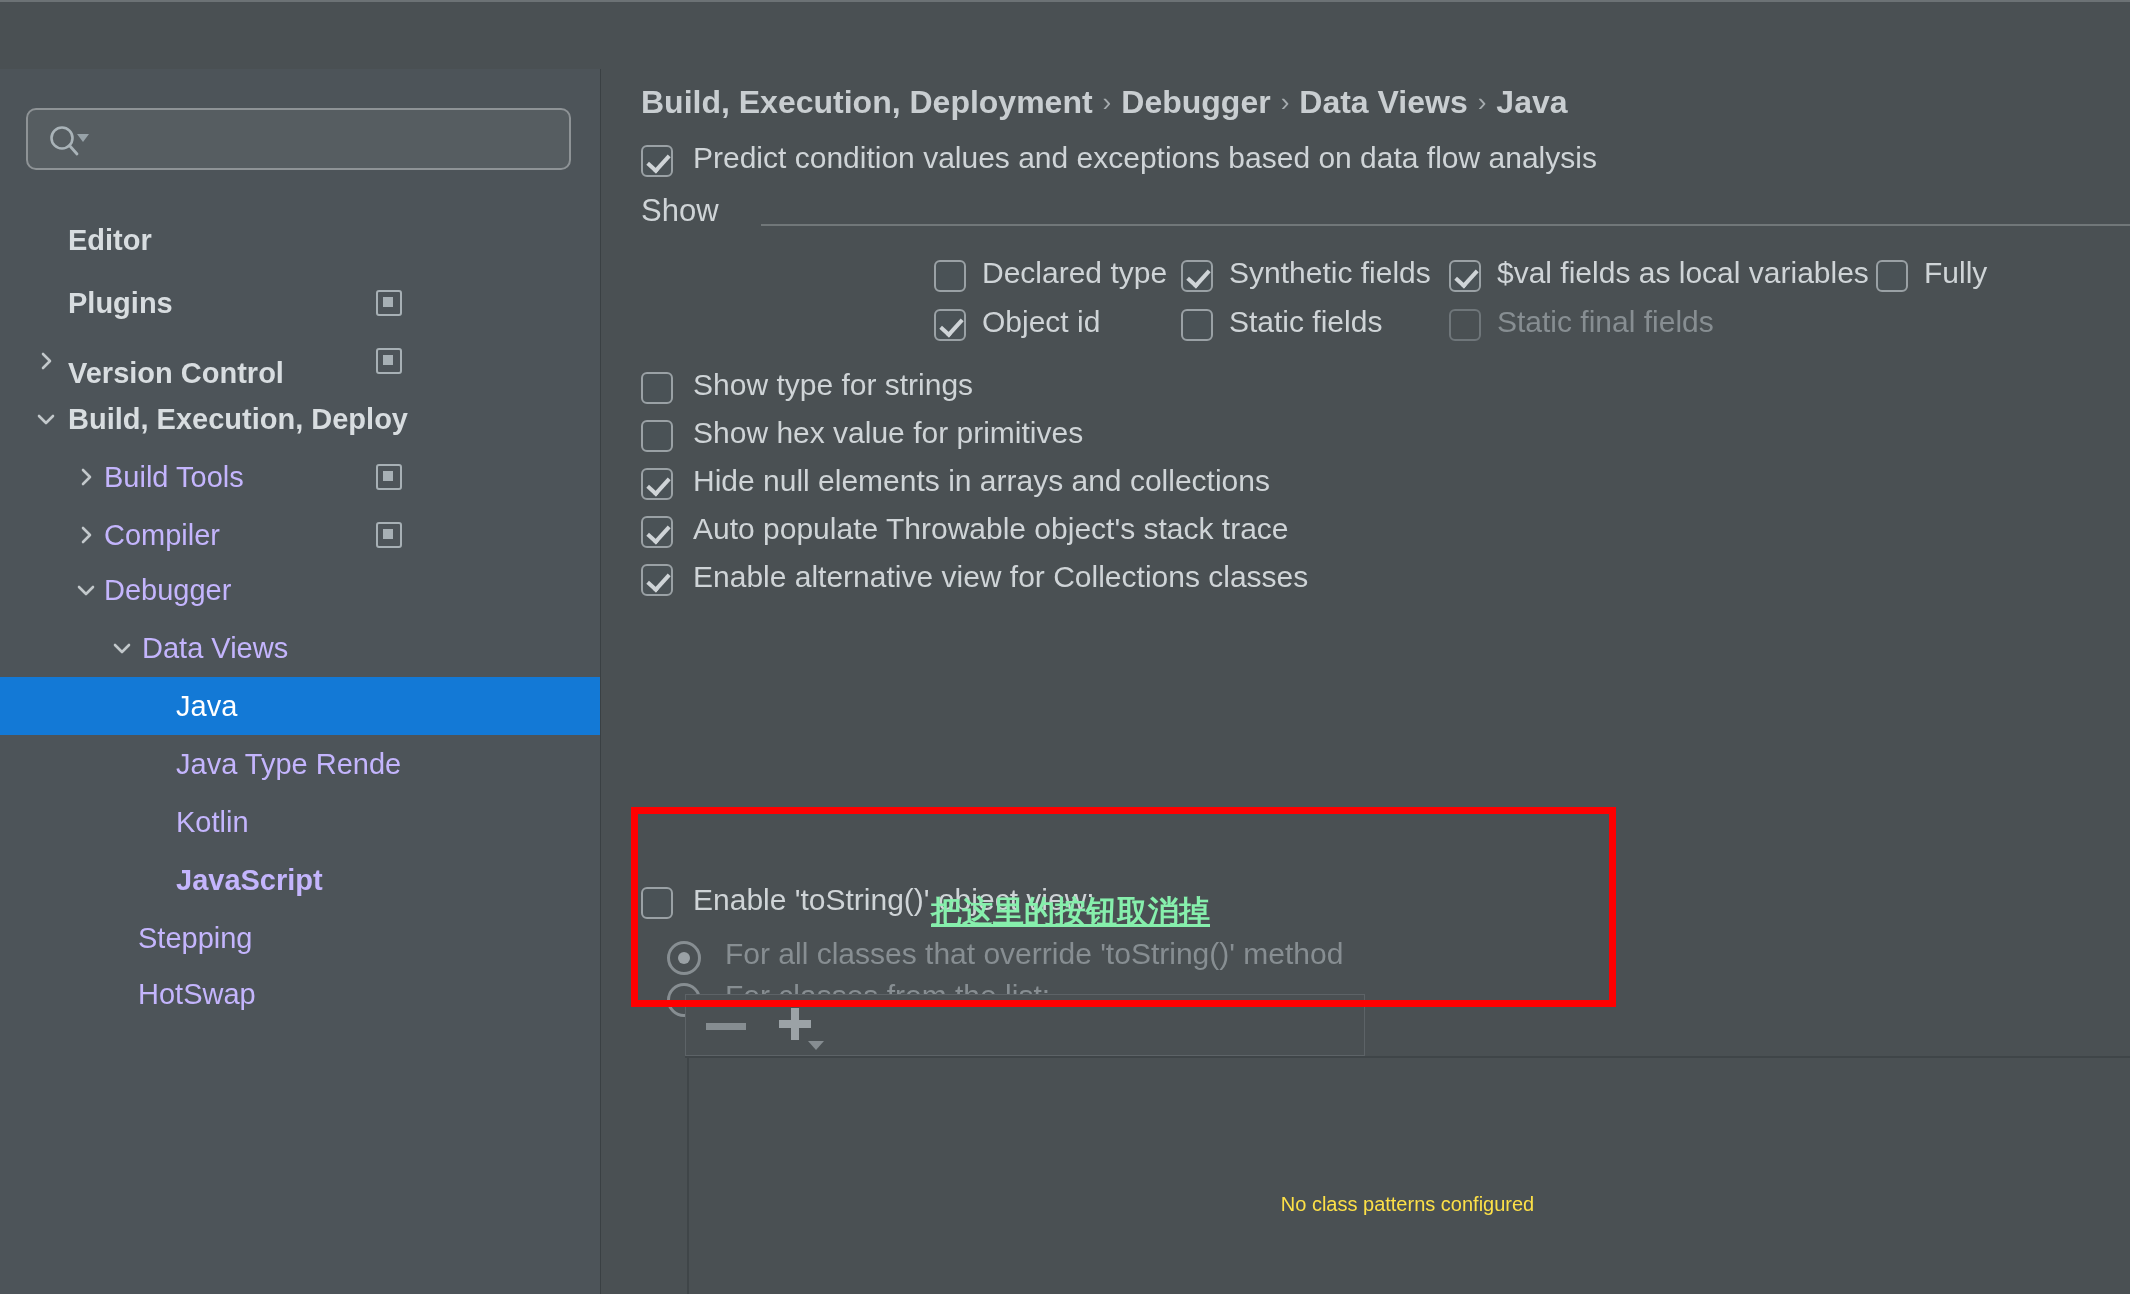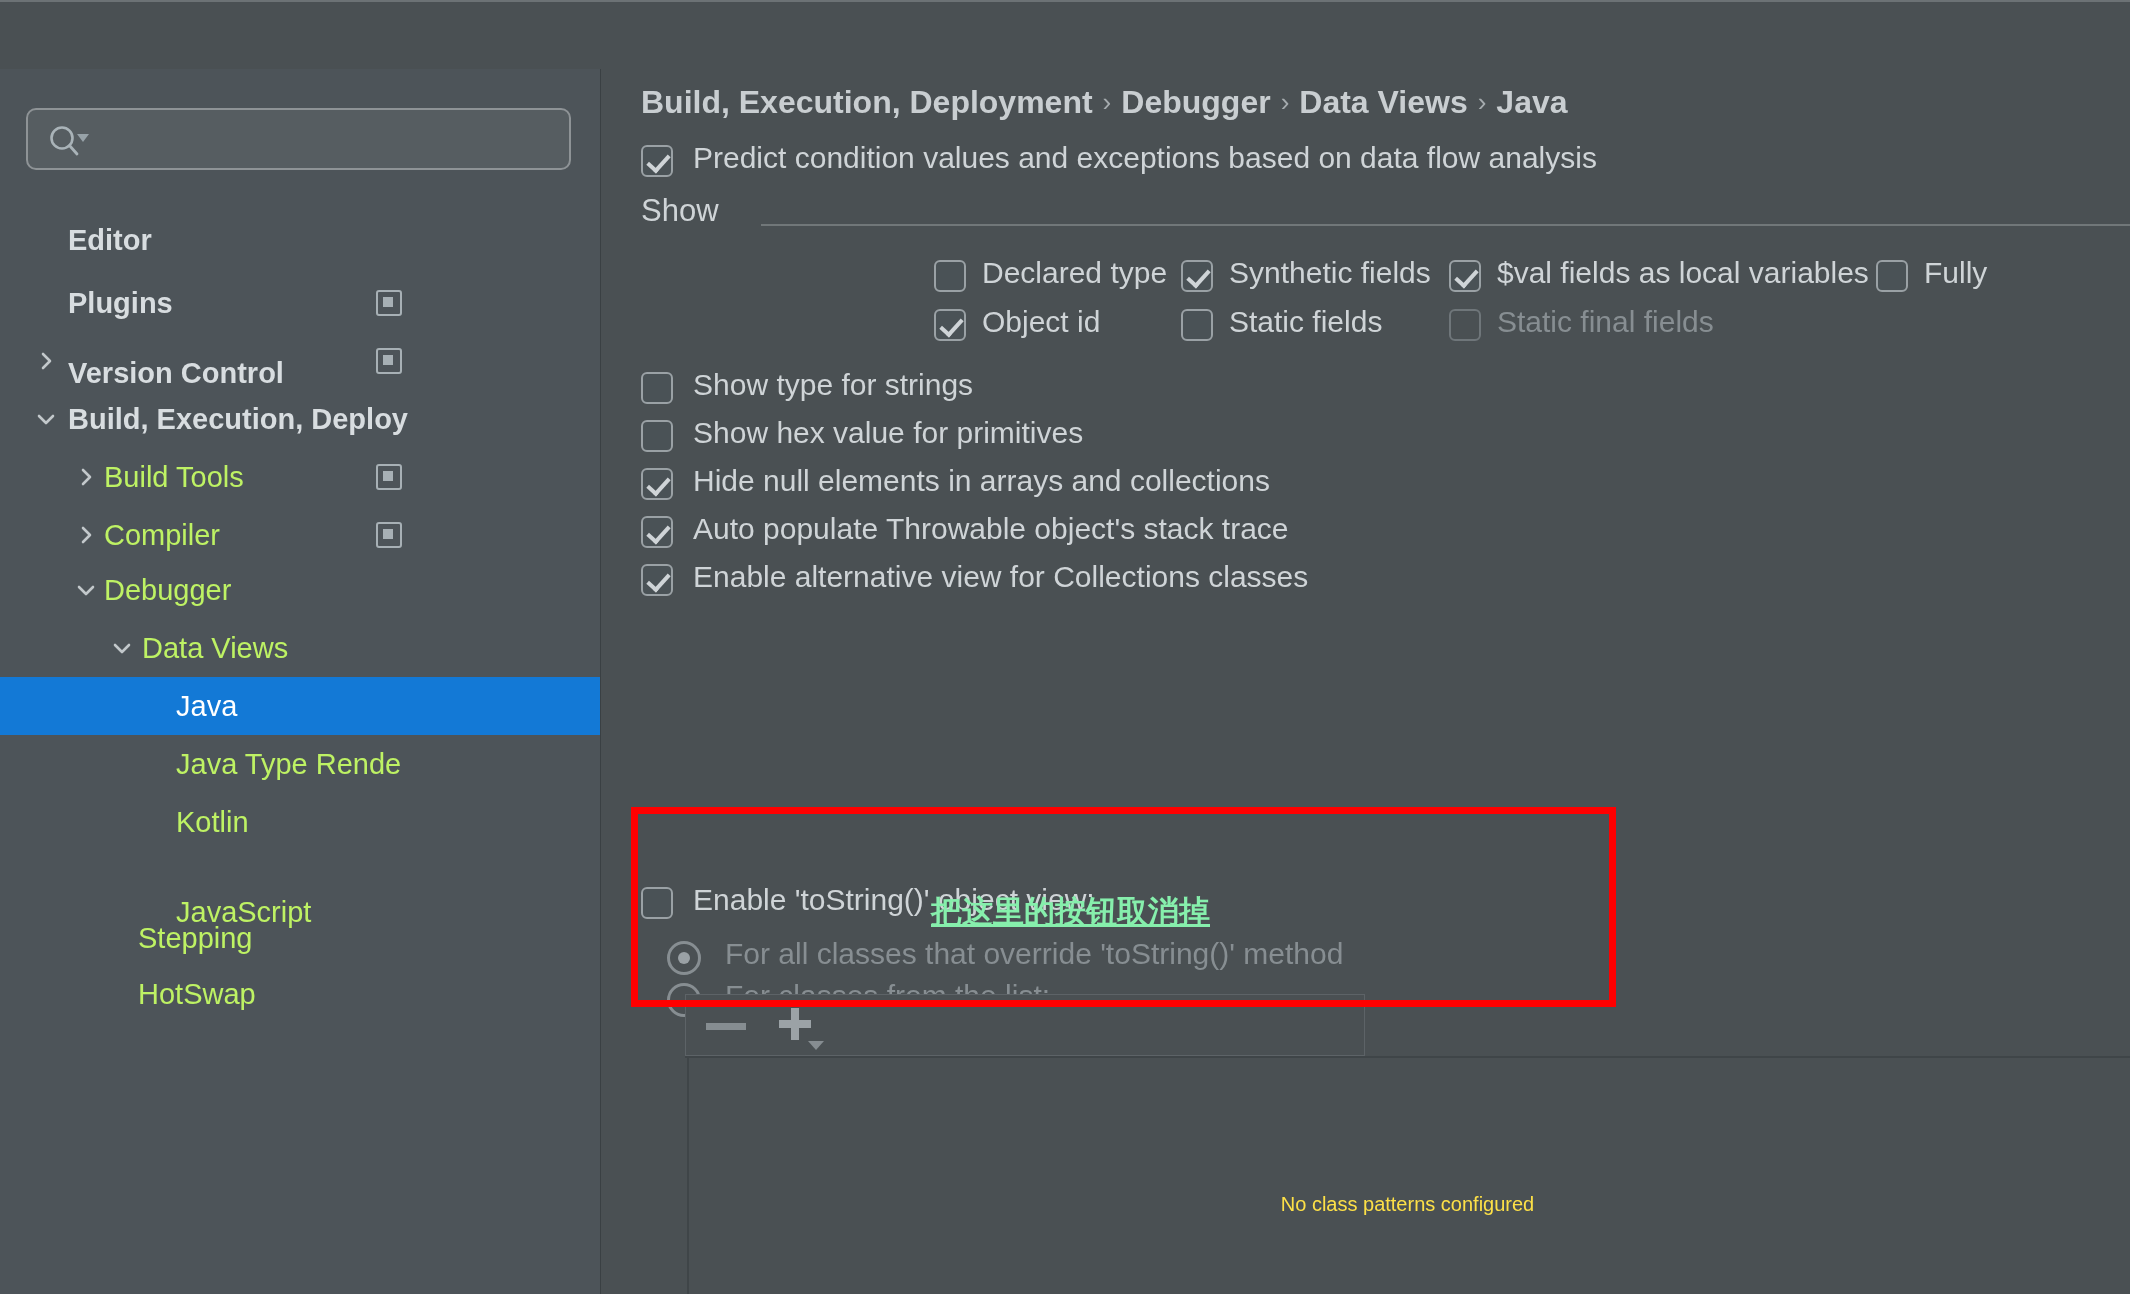--- a/index.html
+++ b/index.html
@@ -105,21 +105,21 @@
     overflow: hidden;
   }
   .nav-item .arrow {
     position: absolute;
     width: 28px; height: 28px;
     display: block;
   }
   .nav-item .nav-label {
     position: absolute;
     font-size: 29px;
-    color: #bef264;
+    color: #c4b5fd;
     white-space: nowrap;
   }
   .nav-item.bold .nav-label {
     font-weight: bold;
     color: #d8dde0;
   }
   .nav-item.selected {
     background: #1379d6;
   }
   .nav-item.selected .nav-label {
@@ -364,21 +364,21 @@
         </div>
         <div class="nav-item selected" style="top: 608px;">
           <span class="nav-label" style="left: 176px;">Java</span>
         </div>
         <div class="nav-item" style="top: 666px;">
           <span class="nav-label" style="left: 176px;">Java Type Rende</span>
         </div>
         <div class="nav-item" style="top: 724px;">
           <span class="nav-label" style="left: 176px;">Kotlin</span>
         </div>
-        <div class="nav-item" style="top: 814px;">
+        <div class="nav-item" style="top: 782px; font-weight: bold;">
           <span class="nav-label" style="left: 176px;">JavaScript</span>
         </div>
         <div class="nav-item" style="top: 840px;">
           <span class="nav-label" style="left: 138px;">Stepping</span>
         </div>
         <div class="nav-item" style="top: 896px;">
           <span class="nav-label" style="left: 138px;">HotSwap</span>
         </div>
       </div>
 

